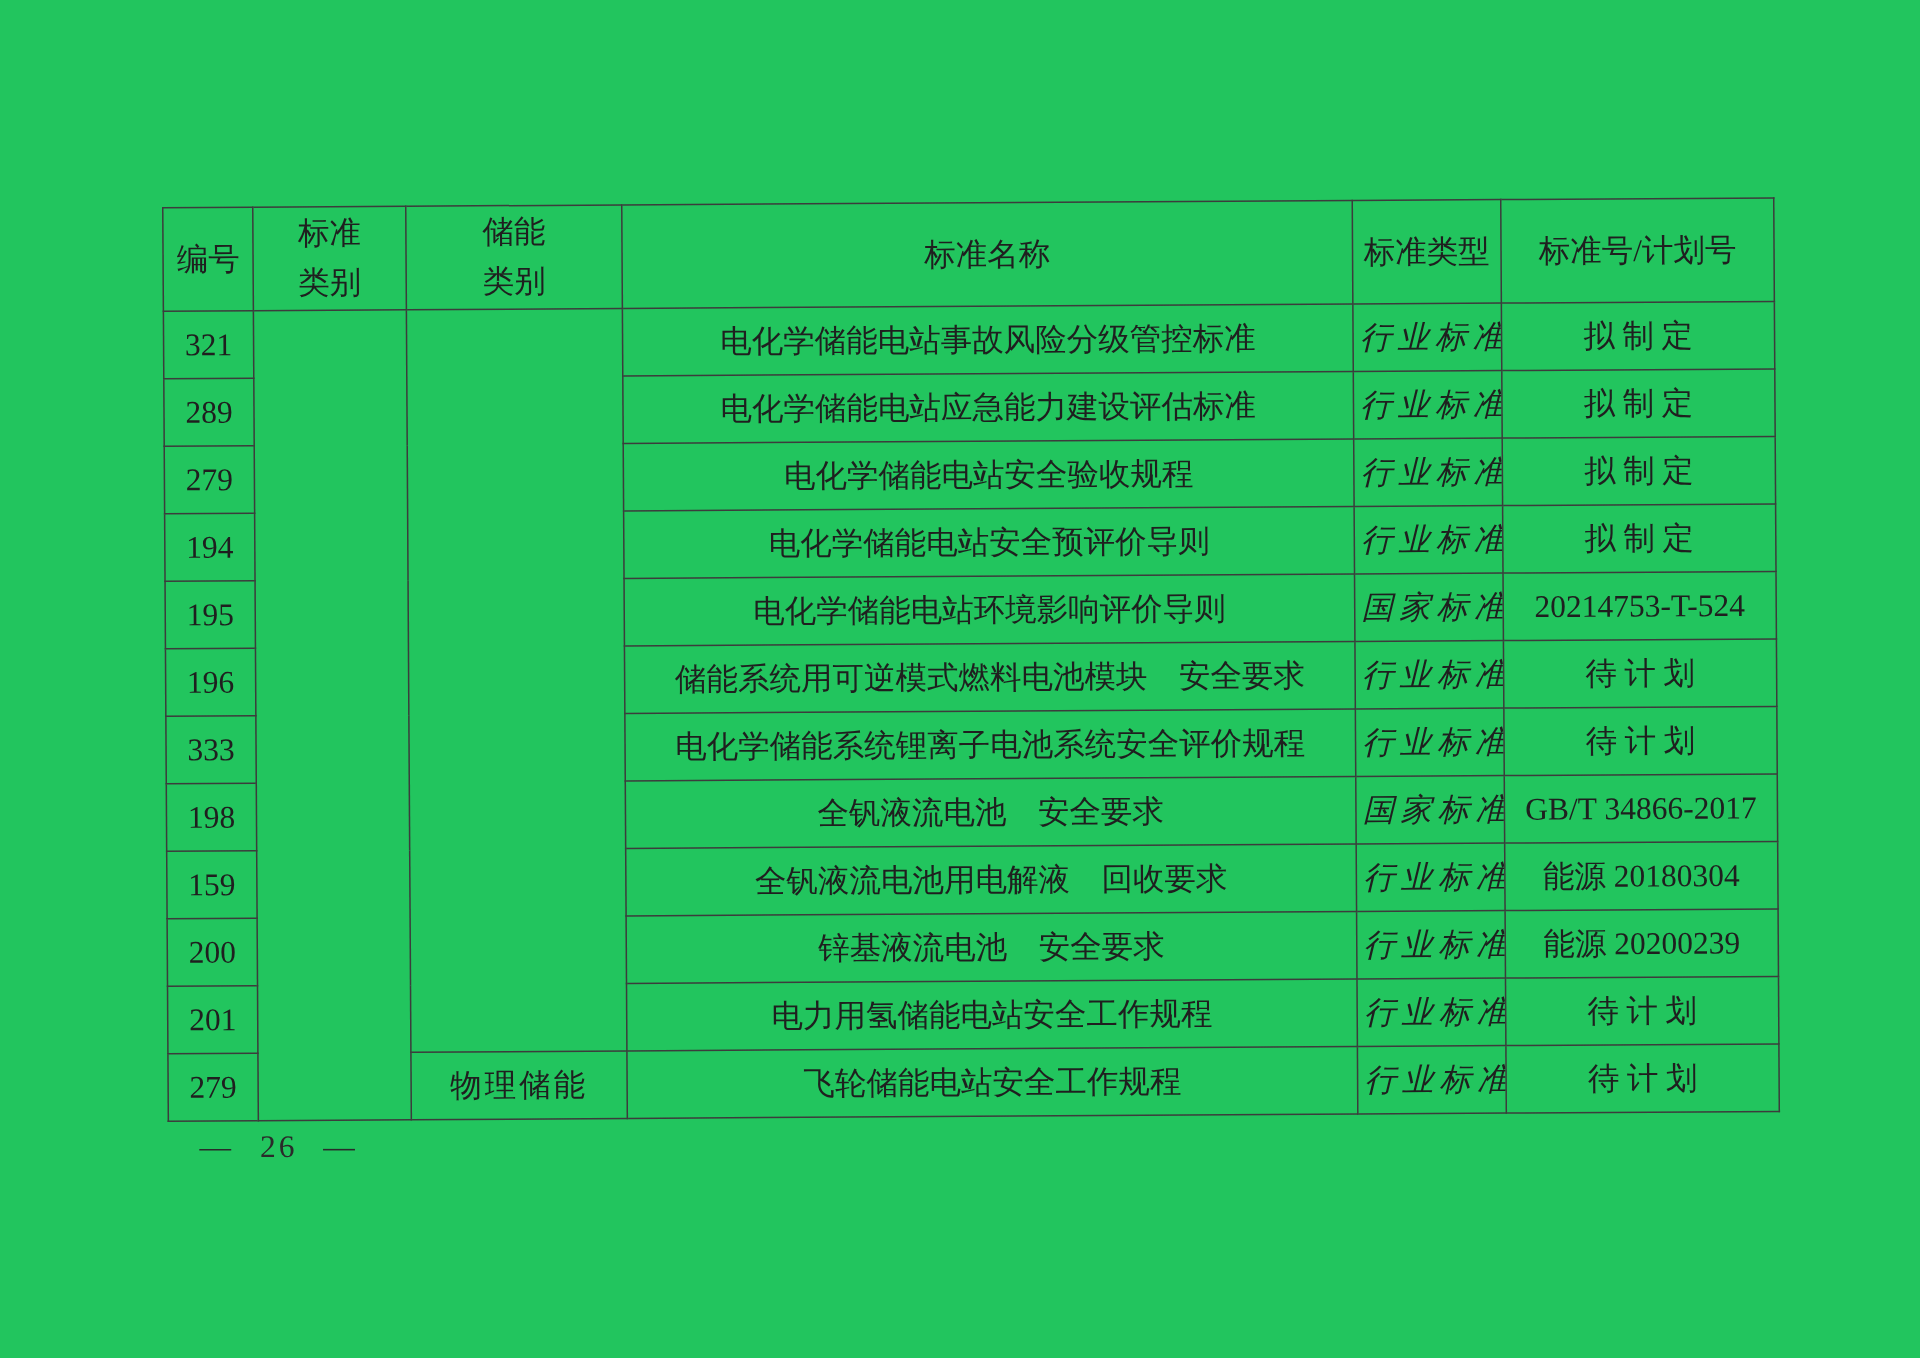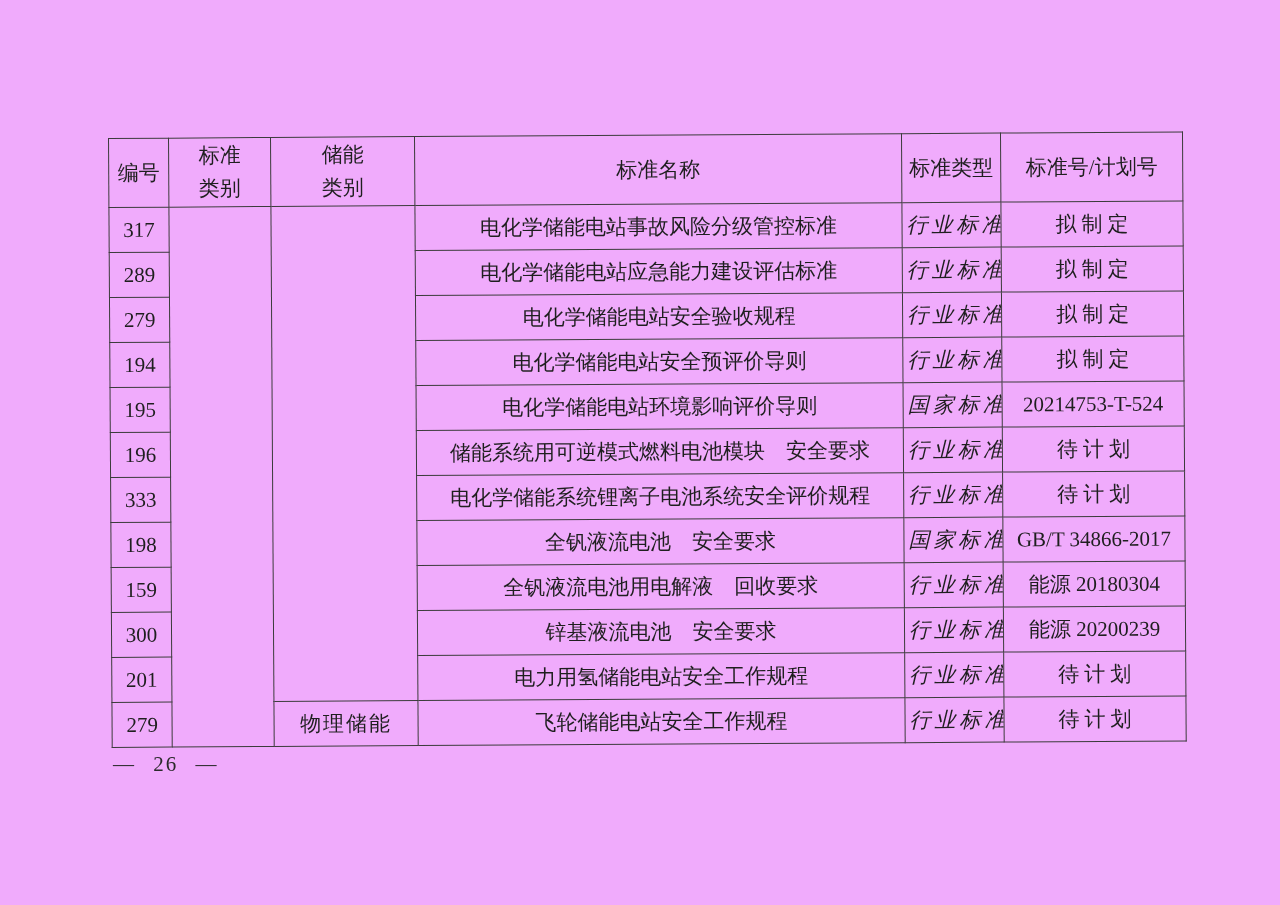--- a/index.html
+++ b/index.html
@@ -6,21 +6,21 @@
     margin: 0; padding: 0;
     width: 1280px; height: 905px;
     background: #ffffff;
     font-family: "Liberation Serif", "DejaVu Serif", serif;
     color: #1f1f1f;
     overflow: hidden;
   }
   .page {
     position: absolute; left: 0; top: 0;
     width: 1280px; height: 905px;
-    background: #f0abfc;
+    background: #22c55e;
   }
   .doc {
     position: absolute; left: 108px; top: 138px;
     transform: rotate(-0.35deg);
     transform-origin: left top;
   }
   table.std-table {
     border-collapse: collapse;
     table-layout: fixed;
     width: 1074px;
@@ -47,21 +47,21 @@
   .cell-category { font-size: 21px; letter-spacing: 2px; }
   .cell-name {
     text-align: left;
     padding: 0 8px 0 11px;
     font-size: 21px;
   }
   .cell-type { font-size: 20px; letter-spacing: 4px; text-indent: 4px; font-style: italic; }
   .cell-code { font-size: 20px; }
   .cell-code.cjk-spaced { letter-spacing: 5px; text-indent: 5px; }
   .page-number {
-    position: absolute; left: 113px; top: 752px;
+    position: absolute; left: 133px; top: 752px;
     font-size: 21px;
     letter-spacing: 2px;
     word-spacing: 10px;
     color: #2a2a2a;
   }
 </style>
 </head>
 <body>
 
 <div class="page">
@@ -95,21 +95,21 @@
           <th>
             <span class="hdr-line">标准类型</span>
           </th>
           <th>
             <span class="hdr-line">标准号/计划号</span>
           </th>
         </tr>
       </thead>
       <tbody>
           <tr>
-            <td class="cell-id">317</td>
+            <td class="cell-id">321</td>
             <td class="cell-category" rowspan="12"></td>
             <td class="cell-category" rowspan="11"></td>
             <td class="cell-name">电化学储能电站事故风险分级管控标准</td>
             <td class="cell-type">行业标准</td>
             <td class="cell-code cjk-spaced">拟制定</td>
           </tr>
           <tr>
             <td class="cell-id">289</td>
             <td class="cell-name">电化学储能电站应急能力建设评估标准</td>
             <td class="cell-type">行业标准</td>
@@ -151,21 +151,21 @@
             <td class="cell-type">国家标准</td>
             <td class="cell-code">GB/T 34866-2017</td>
           </tr>
           <tr>
             <td class="cell-id">159</td>
             <td class="cell-name">全钒液流电池用电解液　回收要求</td>
             <td class="cell-type">行业标准</td>
             <td class="cell-code">能源 20180304</td>
           </tr>
           <tr>
-            <td class="cell-id">300</td>
+            <td class="cell-id">200</td>
             <td class="cell-name">锌基液流电池　安全要求</td>
             <td class="cell-type">行业标准</td>
             <td class="cell-code">能源 20200239</td>
           </tr>
           <tr>
             <td class="cell-id">201</td>
             <td class="cell-name">电力用氢储能电站安全工作规程</td>
             <td class="cell-type">行业标准</td>
             <td class="cell-code cjk-spaced">待计划</td>
           </tr>

